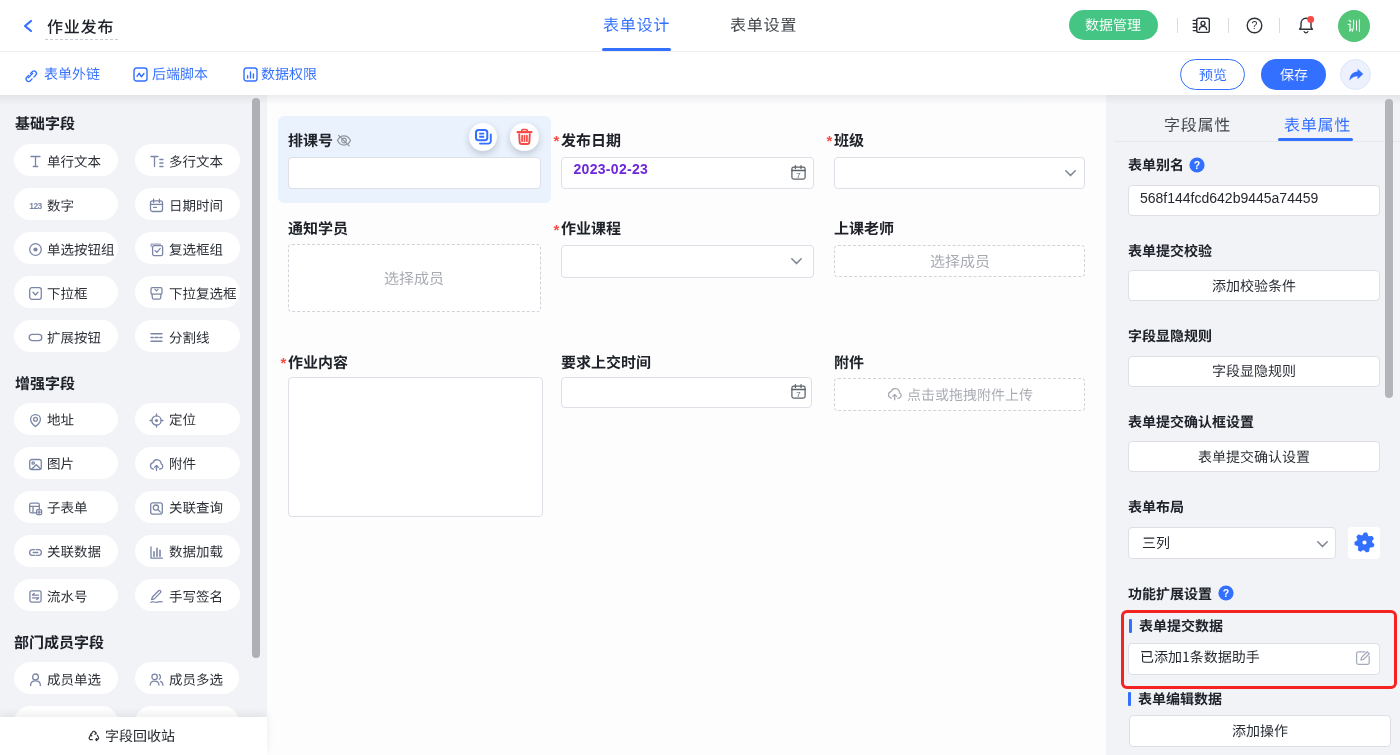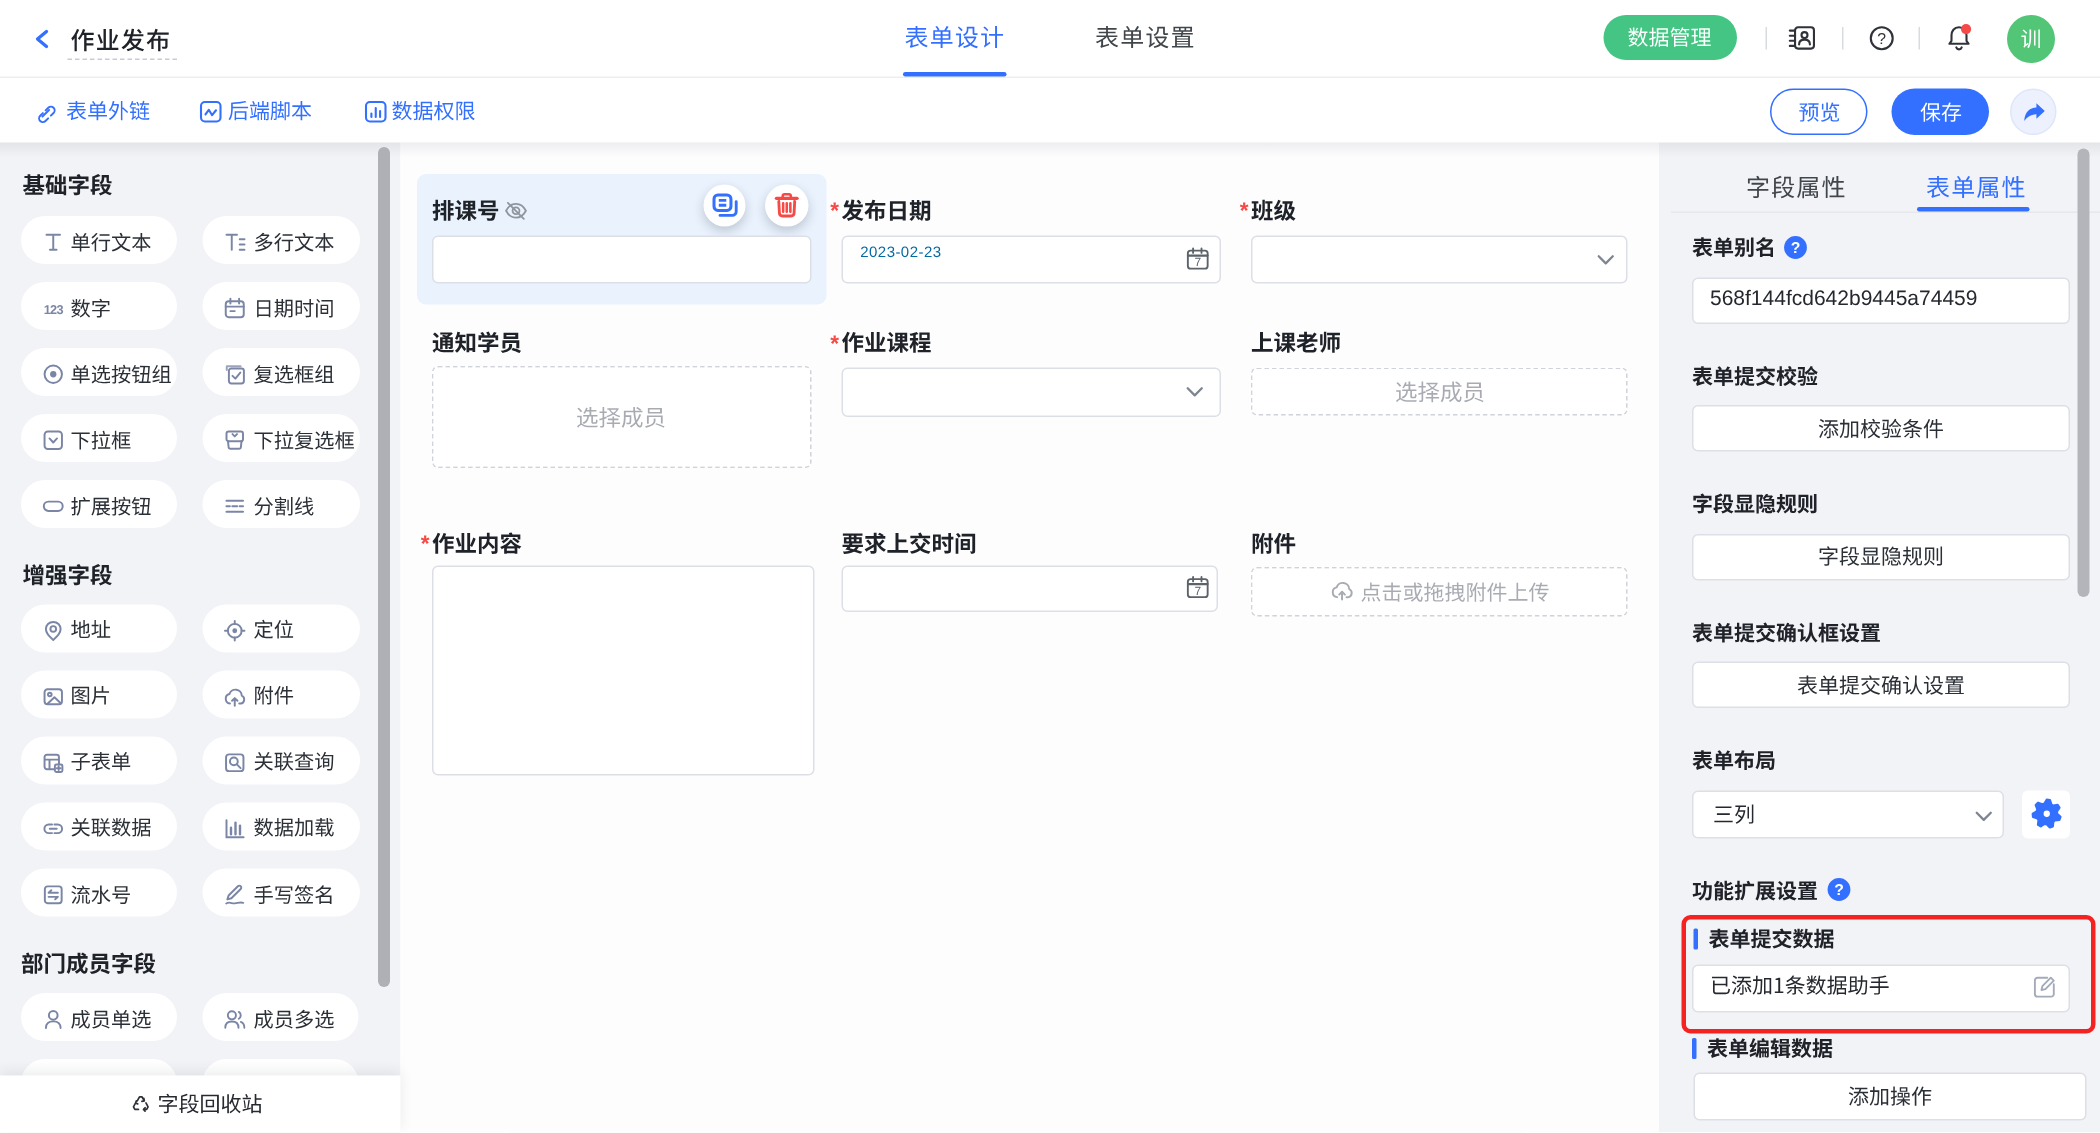--- a/index.html
+++ b/index.html
@@ -360,21 +360,21 @@
       <path d="M3.2 6.2 L3.6 14 A2.1 2.1 0 0 0 5.7 16 H11.3 A2.1 2.1 0 0 0 13.4 14 L13.8 6.2" stroke-width="1.9"></path>
       <path d="M6.1 7.5 V13.2 M8.5 7.5 V13.2 M10.9 7.5 V13.2" stroke-width="1.7"></path>
     </g>
   </svg>
 <div class="a" style="left:288px;top:157px;width:252.5px;height:32px;background:#fff;border:1px solid #dcdfe6;border-radius:4px"></div>
 <div class="a" style="left:553.5px;top:132.5px;font-size:15px;color:#f54a45;font-weight:bold;line-height:15px">*</div>
 <svg class="t" style="left:561px;top:132.5px" width="60" height="15" viewBox="0 0 60 15">
     <path d="M10 1C10.6 1.7 11.4 2.7 11.8 3.2L13.2 2.3C12.8 1.7 12 0.8 11.4 0.2ZM2 5.4C2.1 5.2 2.8 5.1 3.6 5.1H5.5C4.6 8 3 10.2 0.3 11.6C0.7 12 1.4 12.7 1.6 13.1C3.4 12.1 4.8 10.8 5.8 9.2C6.3 9.9 6.8 10.6 7.4 11.2C6.3 11.9 5 12.4 3.6 12.7C3.9 13.1 4.3 13.8 4.5 14.3C6.1 13.8 7.6 13.3 8.9 12.4C10.2 13.3 11.7 13.9 13.6 14.3C13.8 13.8 14.3 13 14.7 12.6C13 12.4 11.6 11.9 10.5 11.3C11.7 10.1 12.7 8.7 13.3 6.8L12 6.2L11.7 6.3H7.3C7.4 5.9 7.5 5.5 7.7 5.1H14.2L14.2 3.3H8.1C8.3 2.4 8.5 1.4 8.6 0.4L6.6 0C6.5 1.2 6.3 2.3 6 3.3H4C4.4 2.6 4.8 1.6 5 0.8L3.1 0.5C2.8 1.7 2.2 2.8 2.1 3.1C1.9 3.5 1.6 3.7 1.4 3.8C1.6 4.2 1.9 5 2 5.4ZM8.9 10.2C8.1 9.6 7.5 8.9 7 8H10.7C10.2 8.9 9.6 9.6 8.9 10.2Z M20.6 0.1C20.4 0.8 20.2 1.6 19.9 2.3H15.8V4H19.2C18.2 5.9 16.9 7.5 15.3 8.6C15.6 9 16.1 9.8 16.3 10.2C17 9.7 17.6 9.2 18.2 8.6V12.9H20V8H22.4V14.2H24.2V8H26.7V10.9C26.7 11.1 26.6 11.2 26.4 11.2C26.2 11.2 25.4 11.2 24.7 11.2C24.9 11.6 25.2 12.3 25.2 12.8C26.4 12.8 27.2 12.8 27.8 12.5C28.4 12.3 28.5 11.8 28.5 11V6.3H24.2V4.6H22.4V6.3H19.9C20.4 5.6 20.8 4.8 21.2 4H29.2V2.3H21.9C22.1 1.7 22.3 1.1 22.5 0.5Z M34.2 7.9H40.8V11.3H34.2ZM34.2 6.1V2.9H40.8V6.1ZM32.3 1.1V14.1H34.2V13.1H40.8V14H42.8V1.1Z M47.3 10.8C46.9 11.7 46.1 12.6 45.3 13.2C45.7 13.5 46.4 14 46.8 14.3C47.6 13.5 48.5 12.4 49 11.3ZM57.3 2.5V4.2H55.2V2.5ZM49.5 11.4C50.1 12.2 50.9 13.1 51.2 13.7L52.4 13L52.3 13.3C52.6 13.4 53.4 14 53.7 14.3C54.5 12.9 54.9 11.1 55 9.3H57.3V12.2C57.3 12.5 57.2 12.5 57 12.5C56.8 12.5 56.1 12.6 55.4 12.5C55.7 13 55.9 13.8 56 14.2C57.1 14.2 57.8 14.2 58.4 13.9C58.9 13.6 59.1 13.1 59.1 12.3V0.8H53.5V6.3C53.5 8.3 53.4 10.8 52.5 12.7C52.1 12.1 51.5 11.3 50.9 10.7ZM57.3 5.8V7.7H55.1L55.2 6.3V5.8ZM50.3 0.3V1.9H48.4V0.3H46.8V1.9H45.6V3.5H46.8V9.1H45.5V10.7H52.9V9.1H51.9V3.5H53V1.9H51.9V0.3ZM48.4 3.5H50.3V4.4H48.4ZM48.4 5.7H50.3V6.7H48.4ZM48.4 8.1H50.3V9.1H48.4Z" fill="#1f2329"></path>
   </svg>
 <div class="a" style="left:561px;top:157px;width:252.5px;height:32px;background:#fff;border:1px solid #dcdfe6;border-radius:4px"></div>
-<div class="a" style="left:573.5px;top:162.2px;font-size:10px;color:#0369a1;font-weight:400;line-height:14px;letter-spacing:0.3px">2023-02-23</div>
+<div class="a" style="left:573.5px;top:162.2px;font-size:14px;color:#6d28d9;font-weight:700;line-height:14px;letter-spacing:0.3px">2023-02-23</div>
 <svg class="t" style="left:790.5px;top:165.3px" width="15" height="15" viewBox="0 0 15 15">
     <g stroke="#5b6269" stroke-width="1.25" fill="none" stroke-linecap="round">
       <rect x="0.9" y="2.1" width="13.2" height="12" rx="1.8"></rect>
       <path d="M4.4 0.6 V3.6 M10 0.6 V3.6"></path>
       <path d="M1 5.4 H14" stroke-width="1.5"></path>
     </g>
     <text x="7.5" y="12.6" font-family="Liberation Sans" font-size="8" fill="#5b6269" text-anchor="middle">7</text>
   </svg>
 <div class="a" style="left:826.5px;top:132.5px;font-size:15px;color:#f54a45;font-weight:bold;line-height:15px">*</div>
 <svg class="t" style="left:834px;top:132.5px" width="30" height="15" viewBox="0 0 30 15">

